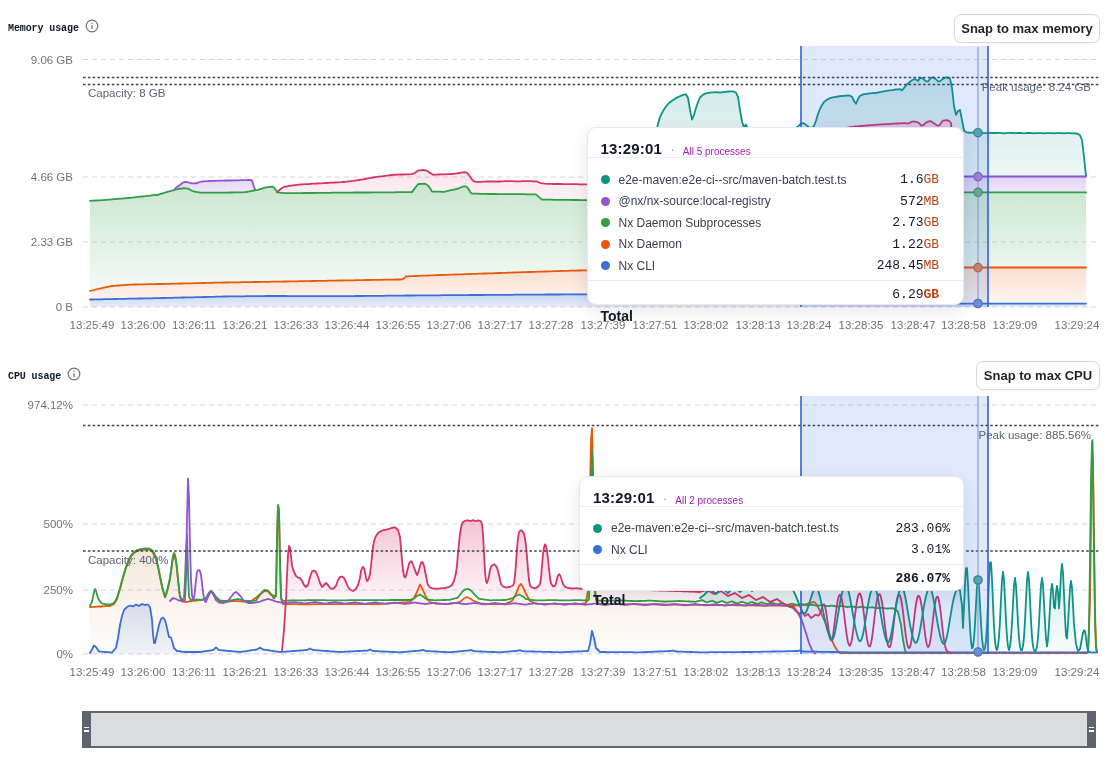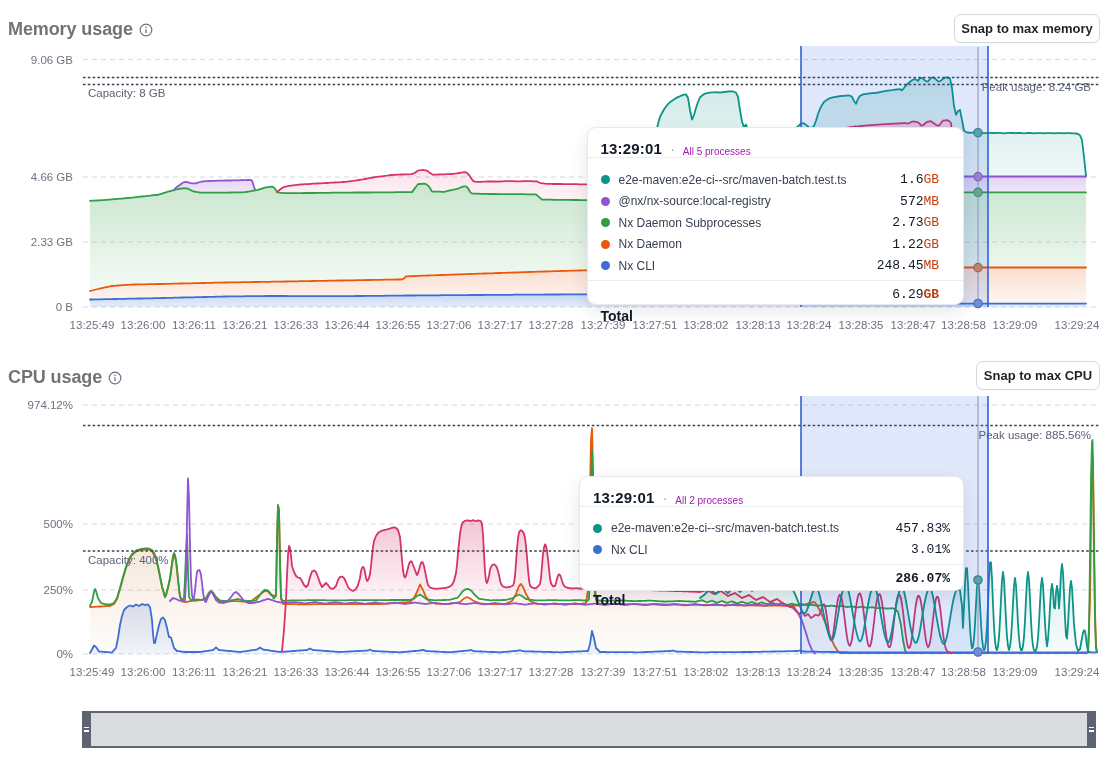--- a/index.html
+++ b/index.html
@@ -1,16 +1,16 @@
 <!DOCTYPE html>
 <html><head><meta charset="utf-8"><style>
 * { margin:0; padding:0; box-sizing:border-box; }
 html,body { width:1118px; height:761px; background:#fff; font-family:"Liberation Sans",sans-serif; overflow:hidden; }
 .page { position:relative; width:1118px; height:761px; }
-.hdr { position:absolute; left:8px; font-size:18px; font-weight:700; color:#737373; letter-spacing:-0.1px; }
+.hdr { position:absolute; left:8px; font-size:10px; font-weight:700; color:#0f172a; letter-spacing:-0.1px;font-family:Liberation Mono, monospace; }
 .btn { position:absolute; background:#fff; border:1px solid #d5d8dd; border-radius:7px;
   font-size:13px; font-weight:700; color:#1f2329; text-align:center;
   font-family:"Liberation Sans",sans-serif; display:flex; align-items:center; justify-content:center;
   box-shadow:0 1px 2px rgba(0,0,0,0.04); }
 .tip { position:absolute; background:#fff; border:1px solid #e7e9ee; border-radius:9px;
   box-shadow:0 6px 18px rgba(15,23,42,0.10); padding:0 13px; z-index:5; }
 .thead { display:flex; align-items:flex-end; height:29px; padding-top:8px; }
 .thead b { font-size:15px; color:#111827; letter-spacing:0.2px; }
 .thead .sep { color:#9ca3af; margin:0 8px; font-size:14px; }
 .thead .sub { color:#a21caf; font-size:10px; }
@@ -249,21 +249,21 @@
 <div class="thead" style="padding-top:7px">
         <b>13:29:01</b>
         <span class="sep">·</span>
         <span class="sub">All 2 processes</span>
       </div>
 <div class="tdiv"></div>
 <div class="trows" style="padding-top:11px">
         <div class="trow">
           <span class="dot" style="background:#0d9488"></span>
           <span class="lbl">e2e-maven:e2e-ci--src/maven-batch.test.ts</span>
-          <span class="num">457.83%</span>
+          <span class="num">283.06%</span>
         </div>
         <div class="trow">
           <span class="dot" style="background:#3b6fd6"></span>
           <span class="lbl">Nx CLI</span>
           <span class="num">3.01%</span>
         </div>
       </div>
 <div class="tdiv" style="margin-top:3px"></div>
 <div class="trow total">
         <span class="lbl" style="font-weight:700">Total</span>

